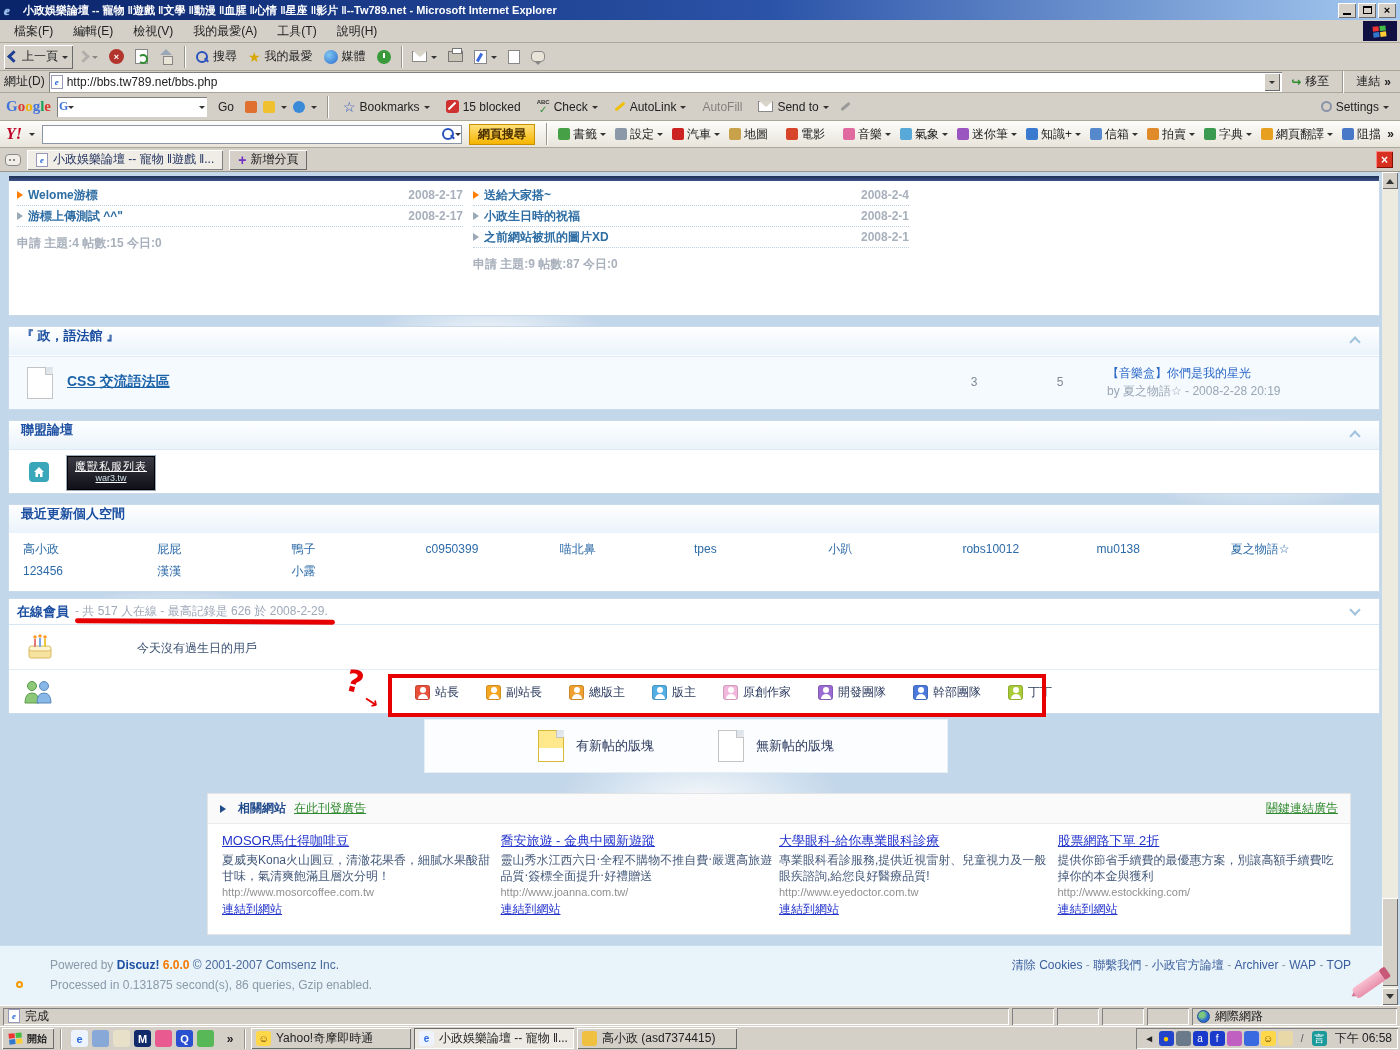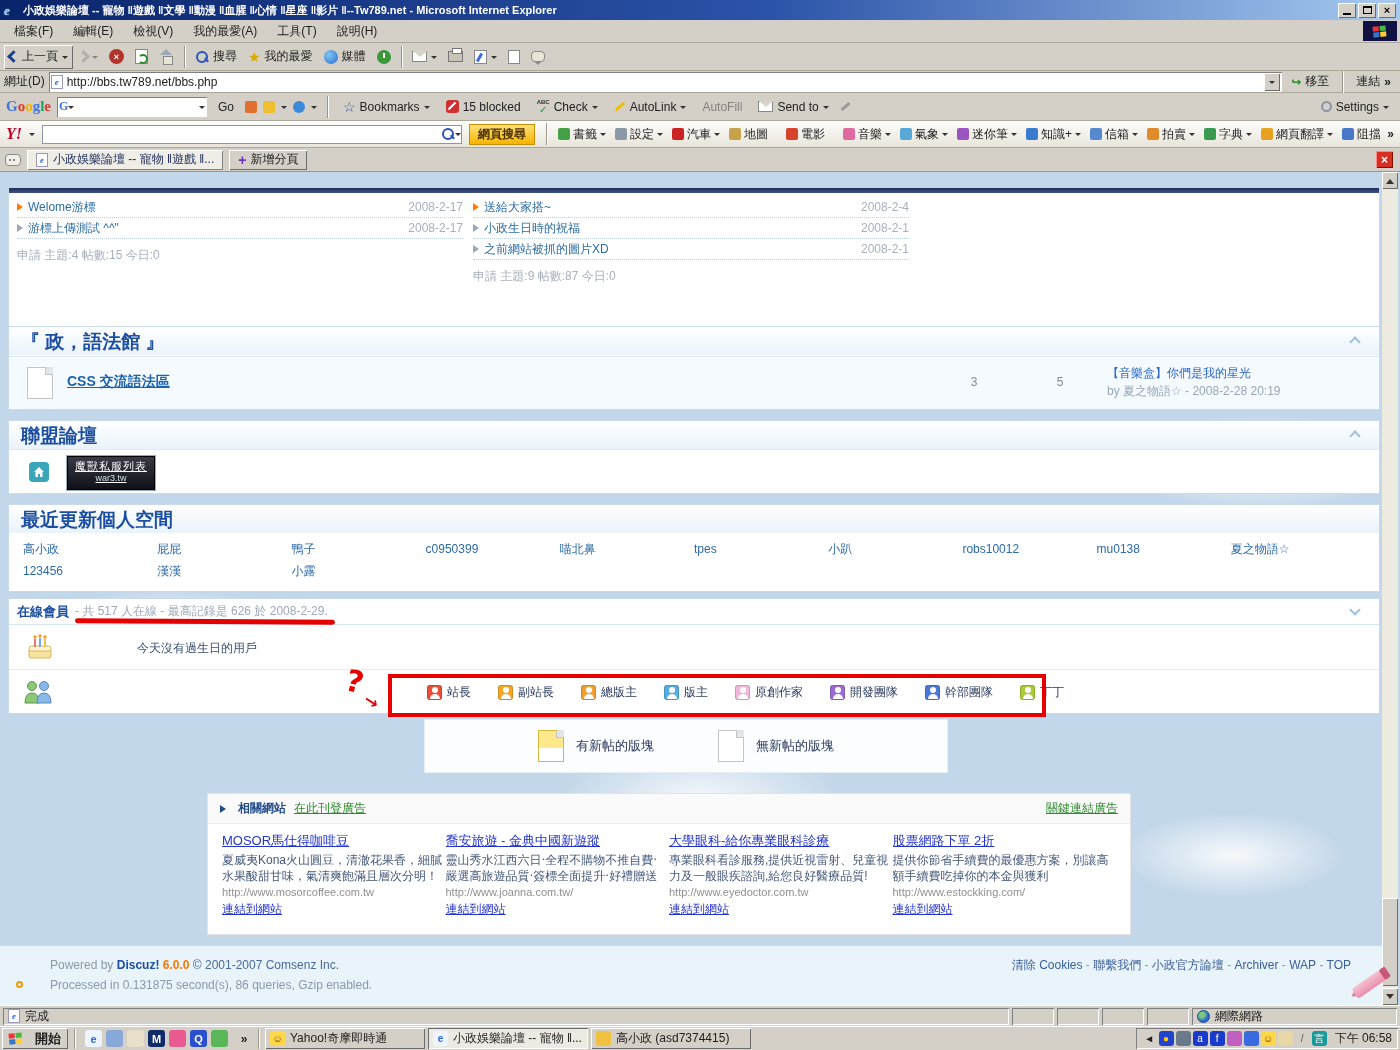--- a/index.html
+++ b/index.html
@@ -121,29 +121,29 @@
     background-color:#C3D7EA;
     background-image:
       radial-gradient(140px 50px at 10% 8%,  rgba(255,255,255,.95), rgba(255,255,255,0) 70%),
       radial-gradient(170px 60px at 35% 20%, rgba(255,255,255,.8),  rgba(255,255,255,0) 70%),
       radial-gradient(150px 55px at 70% 10%, rgba(255,255,255,.85), rgba(255,255,255,0) 70%),
       radial-gradient(190px 70px at 90% 35%, rgba(255,255,255,.8),  rgba(255,255,255,0) 70%),
       radial-gradient(170px 60px at 12% 55%, rgba(255,255,255,.85), rgba(255,255,255,0) 70%),
       radial-gradient(200px 75px at 50% 75%, rgba(255,255,255,.8),  rgba(255,255,255,0) 70%),
       radial-gradient(160px 60px at 88% 82%, rgba(255,255,255,.85), rgba(255,255,255,0) 70%); }
   .box { position:absolute; background:#fff; border:1px solid #C9DAEA; }
-  .box-hdr { height:28px; display:flex; align-items:flex-end; padding:0 12px;
-    background:linear-gradient(#FFFFFF,#EAF3FB); color:#1C4FA1; font-weight:bold; font-size:19px; position:relative; }
+  .box-hdr { height:28px; display:flex; align-items:flex-start; padding:0 12px;
+    background:linear-gradient(#FFFFFF,#EAF3FB); color:#1C4FA1; font-weight:bold; font-size:13px; position:relative; }
   .chev-up, .chev-dn { position:absolute; right:20px; top:11px; width:8px; height:8px;
     border-left:2px solid #9FC2DE; border-top:2px solid #9FC2DE; }
   .chev-up { transform:rotate(45deg); }
   .chev-dn { transform:rotate(225deg); top:7px; }
 
   
-  .threads-box { left:8px; top:16px; width:1372px; height:140px; border-top:none; }
+  .threads-box { left:8px; top:4px; width:1372px; height:140px; border-top:none;font-weight:bold; }
   .cutoff-strip { position:absolute; left:0; top:0; width:100%; height:5px; background:linear-gradient(#1E2F57,#3D5288); }
   .tcol { position:absolute; top:9px; }
   .tcol-l { left:8px; width:446px; }
   .tcol-r { left:464px; width:436px; }
   .thread-row { height:21px; display:flex; align-items:center; gap:5px; border-bottom:1px dotted #BFCFDD; }
   .tri { width:0; height:0; border-top:4px solid transparent; border-bottom:4px solid transparent; border-left:6px solid #FF7E00; }
   .thread-row a { color:#2D6DA3; text-decoration:none; flex:1; white-space:nowrap; overflow:hidden; }
   .thread-row .dt { color:#A8B0BC; width:66px; text-align:right; }
   .tstats { color:#A8B0BC; margin-top:8px; }
 
@@ -182,39 +182,39 @@
   
   .online-box { left:8px; top:426px; width:1372px; height:116px; }
   .online-hdr { height:26px; display:flex; align-items:center; padding:0 8px; position:relative; border-bottom:1px solid #D6E6F2; }
   .online-hdr b { color:#1C4FA1; font-size:13px; }
   .online-hdr .stats { color:#9FA9B9; margin-left:6px; }
   .bday-row { position:absolute; left:0; top:27px; width:100%; height:44px; border-bottom:1px solid #E2EDF6; }
   .cake { position:absolute; left:16px; top:6px; }
   .bday-txt { position:absolute; left:128px; top:14px; color:#3A5070; }
   .legend-row { position:absolute; left:0; top:72px; width:100%; height:43px; }
   .group-ico { position:absolute; left:14px; top:8px; }
-  .legend-items { position:absolute; left:396px; top:0; height:43px; display:flex; align-items:center; gap:27px; padding-left:22px; }
+  .legend-items { position:absolute; left:384px; top:0; height:43px; display:flex; align-items:center; gap:27px; padding-left:22px; }
   .legend-item { display:flex; align-items:center; gap:5px; color:#2B3A5E; }
   .person { width:15px; height:15px; border-radius:3px; position:relative; box-shadow:inset 0 0 0 1px rgba(0,0,0,.15); }
   .person::before { content:""; position:absolute; left:4.5px; top:2px; width:6px; height:6px; border-radius:50%; background:#fff; }
   .person::after { content:""; position:absolute; left:2.5px; top:9px; width:10px; height:5px; border-radius:5px 5px 0 0; background:#fff; }
 
   
   .red-underline { position:absolute; left:75px; top:447px; width:260px; height:5px; background:#E60000; border-radius:3px; transform:rotate(.3deg); z-index:6; }
   .red-q { position:absolute; left:346px; top:492px; color:#E60000; font-size:30px; font-weight:bold; transform:rotate(14deg); z-index:6; font-family:"DejaVu Sans",sans-serif; }
   .red-arrow { position:absolute; left:364px; top:520px; color:#E60000; font-size:17px; font-weight:bold; transform:rotate(-12deg); z-index:6; }
   .red-box { position:absolute; left:388px; top:502px; width:658px; height:43px; border:4px solid #E60000; z-index:5; }
 
   
   .bl-strip { left:424px; top:547px; width:524px; height:54px; background:#FCFDFF; border:1px solid #E6EEF6;
     display:flex; align-items:center; justify-content:center; gap:64px; position:absolute; }
   .bl-item { display:flex; align-items:center; gap:12px; color:#2B3A5E; font-size:13px; }
 
   
-  .ads-box { left:207px; top:621px; width:924px; height:142px; background:#fff; border:1px solid #E4E4E4; position:absolute; }
+  .ads-box { left:207px; top:621px; width:1144px; height:142px; background:#fff; border:1px solid #E4E4E4; position:absolute; }
   .ads-hdr { height:30px; display:flex; align-items:center; gap:8px; padding:0 12px; background:#FAFAFA; border-bottom:1px solid #ECECEC; }
   .ads-hdr .tri2 { width:0; height:0; border:4px solid transparent; border-left:6px solid #234C8C; }
   .ads-hdr b { color:#234C8C; }
   .green-link { color:#2F8A2F; text-decoration:underline; }
   .ads-hdr .kw { margin-left:auto; }
   .ads-grid { display:grid; grid-template-columns:repeat(4,1fr); padding:8px 14px; }
   .ad .t { color:#2233CC; text-decoration:underline; font-size:13px; display:block; white-space:nowrap; overflow:hidden; }
   .ad .d { color:#44597A; line-height:16px; height:32px; overflow:hidden; margin-top:2px; }
   .ad .u { color:#909090; font-size:11px; margin-top:2px; white-space:nowrap; overflow:hidden; }
   .ad .l { color:#2233CC; text-decoration:underline; display:inline-block; margin-top:3px; }
@@ -254,21 +254,21 @@
     box-shadow:inset 1px 1px 0 #808080, inset -1px -1px 0 #fff; background:#D4D0C8; }
   .sp-main { flex:1; }
   .sp-sm { width:42px; }
   .sp-zone { width:205px; }
   .globe { width:13px; height:13px; border-radius:50%;
     background:radial-gradient(circle at 35% 35%, #7EC87E 25%, #2A6AD0 60%); border:1px solid #1a4a90; }
 
   
   .taskbar { position:absolute; left:0; top:1026px; width:100%; height:24px; background:#D4D0C8;
     border-top:1px solid #fff; display:flex; align-items:center; gap:4px; padding:0 2px; }
-  .start-btn { height:21px; display:flex; align-items:center; gap:12px; padding:0 7px; font-weight:bold; font-size:13px; }
+  .start-btn { height:21px; display:flex; align-items:center; gap:4px; padding:0 7px; font-weight:bold; font-size:10px; }
   .ql { display:flex; align-items:center; gap:4px; padding:0 4px; }
   .ql-ico { width:17px; height:17px; border-radius:3px; display:flex; align-items:center; justify-content:center; font-size:11px; font-weight:bold; }
   .more-btn { width:16px; height:18px; display:flex; align-items:center; justify-content:center; font-weight:bold; }
   .tb-sep { width:1px; height:20px; background:#9a9689; box-shadow:1px 0 0 #fff; margin:0 2px; }
   .task-btn { width:160px; height:21px; display:flex; align-items:center; gap:5px; padding:0 5px; white-space:nowrap; overflow:hidden; font-size:12px; }
   .task-ico { width:15px; height:15px; border-radius:3px; flex:none; display:flex; align-items:center; justify-content:center; font-size:10px; font-weight:bold; color:#1a3acc; }
   .tray { margin-left:auto; height:21px; display:flex; align-items:center; gap:2px; padding:0 6px;
     box-shadow:inset 1px 1px 0 #808080, inset -1px -1px 0 #fff; }
   .tray-ico { width:15px; height:15px; border-radius:3px; display:flex; align-items:center; justify-content:center; font-size:10px; line-height:1; }
   .clock { margin-left:6px; font-size:12px; white-space:nowrap; }

